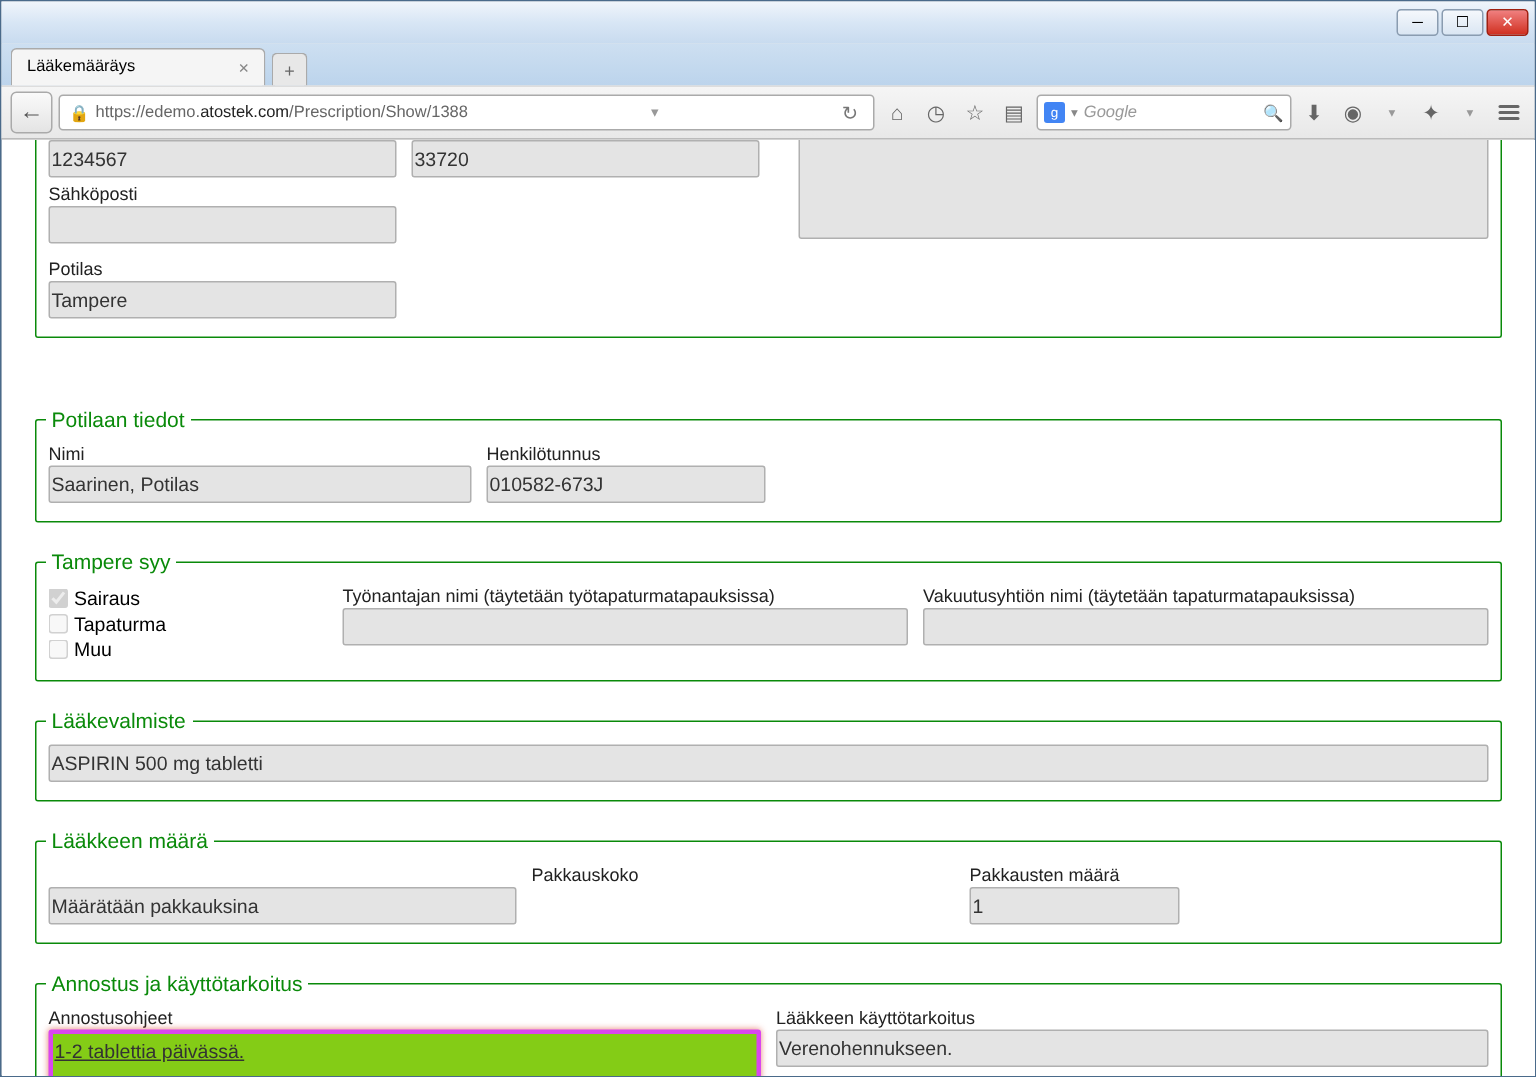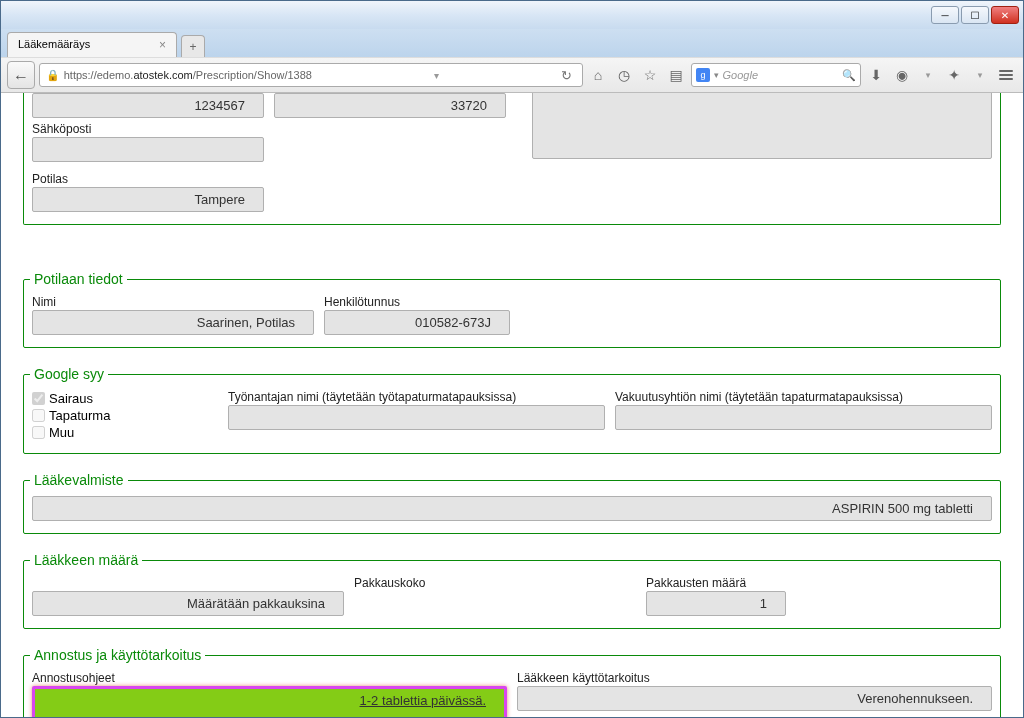--- a/index.html
+++ b/index.html
@@ -127,26 +127,25 @@
     color: #0a8a0a;
     font-size: 14px;
     padding: 0 4px;
     margin-left: -2px;
   }
   .field-label { font-size: 12px; color: #222; margin-bottom: 1px; display:block;}
   .ro {
     background: #e4e4e4;
     border: 1px solid #b0b0b0;
     border-radius: 2px;
-    padding: 4px 18px;
+    padding: 4px 1px;
     font-size: 13px;
     color: #333;
     min-height: 25px;
     width: 100%;
-    text-align: right;
   }
   .ro.tall { height: 74px; }
   .ro.highlight { border: 3px solid #d946ef; box-shadow: 0 0 4px rgba(220,60,40,.6); background:#84cc16;text-decoration:underline;}
   .row { display: flex; gap: 10px; }
   .col { display: flex; flex-direction: column; }
   .cb { display: flex; align-items: center; gap: 4px; font-size: 13px; margin: 1px 0;}
   .cb input { width: 13px; height: 13px; }
   .sidebox {
     position: absolute;
     right: 8px; top: -30px;
@@ -249,21 +248,21 @@
             <div class="ro">Saarinen, Potilas</div>
           </div>
           <div class="col" style="width:186px;">
             <span class="field-label">Henkilötunnus</span>
             <div class="ro">010582-673J</div>
           </div>
         </div>
       </fieldset>
 
       <fieldset>
-        <legend>Google syy</legend>
+        <legend>Tampere syy</legend>
         <div class="row">
           <div class="col" style="width:186px;">
             <label class="cb">
                 <input type="checkbox" checked="" disabled="" style="">
                 <span>Sairaus</span>
               </label>
             <label class="cb">
                 <input type="checkbox" disabled="" style="">
                 <span>Tapaturma</span>
               </label>

